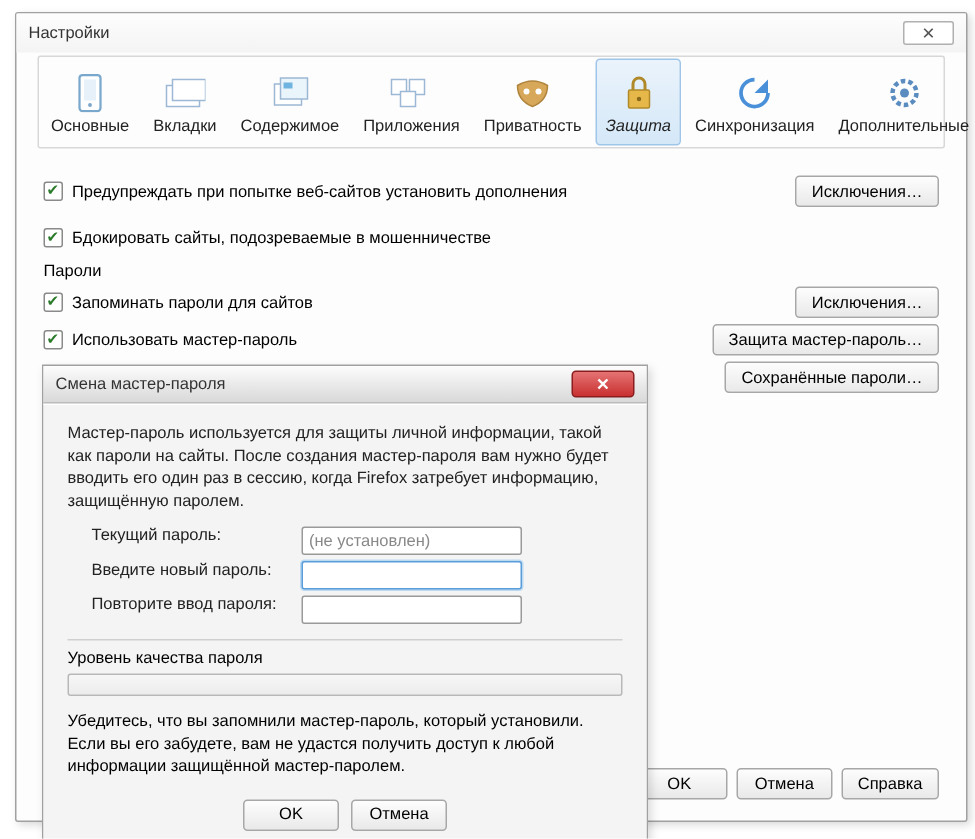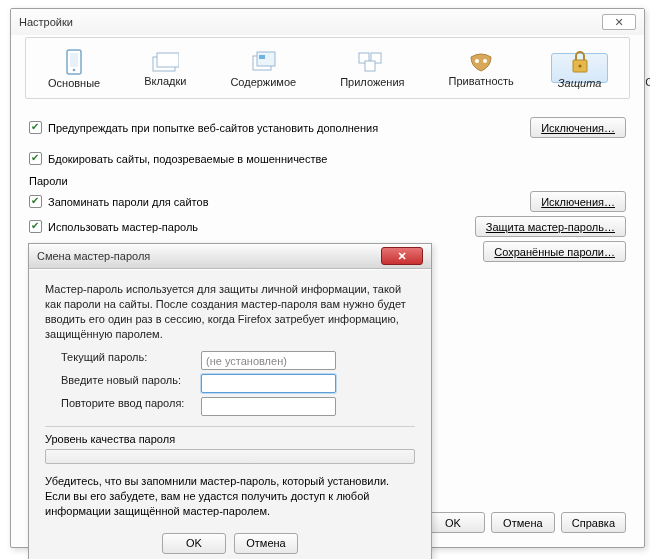--- a/index.html
+++ b/index.html
@@ -6,43 +6,43 @@
 body { background: #fff; width: 650px; height: 559px; position: relative; }
 
 .window { position: absolute; border: 1px solid #a0a0a0; background: #fdfdfd; box-shadow: 2px 2px 6px rgba(0,0,0,0.15); }
 .main-window { left: 10px; top: 8px; width: 635px; height: 540px; border-radius: 2px; }
 
 .titlebar { height: 26px; display: flex; align-items: center; padding: 0 8px; background: linear-gradient(#fdfdfd,#f4f4f4); position: relative; }
 .titlebar .title { color: #333; }
 .close-main { margin-left: auto; width: 34px; height: 16px; border: 1px solid #b0b0b0; border-radius: 2px; background: #fff; display: flex; align-items: center; justify-content: center; color: #555; cursor: pointer; font-size: 9px; }
 
 .toolbar { height: 62px; border: 1px solid #d8d8d8; border-radius: 2px; margin: 2px 14px 6px; display: flex; }
-.tool { flex: 0 0 auto; display: flex; flex-direction: column; align-items: center; justify-content: center; padding: 4px 6px 3px; min-width: 56px; cursor: pointer; border: 1px solid transparent; border-radius: 3px; margin: 15px; text-align: right; }
+.tool { flex: 0 0 auto; display: flex; flex-direction: column; align-items: center; justify-content: center; padding: 4px 6px 3px; min-width: 56px; cursor: pointer; border: 1px solid transparent; border-radius: 3px; margin: 1px; text-align: right; }
 .tool .ticon { width: 28px; height: 28px; display: flex; align-items: center; justify-content: center; }
 .tool .tlabel { margin-top: 2px; color: #222; font-size: 11px; white-space: nowrap; }
 .tool.selected { background: linear-gradient(#eaf3fb,#d5e8f8); border: 1px solid #9fc5e8; font-style: italic; }
 
 .content { padding: 8px 18px; }
 .row { display: flex; align-items: center; margin: 4px 0; }
 .check { width: 13px; height: 13px; border: 1px solid #8a8a8a; border-radius: 2px; background: #fff; margin-right: 6px; display: flex; align-items: center; justify-content: center; color: #2a6; font-size: 10px; position: relative; flex-shrink: 0; }
 .check.checked::after { content: "✔"; position: absolute; font-size: 10px; color: #2a7a2a; left: 1px; top: -1px; }
 .clabel { color: #000; }
 .btn { height: 21px; padding: 0 10px; border: 1px solid #a7a7a7; border-radius: 3px; background: linear-gradient(#fdfdfd,#e9e9e9); cursor: pointer; white-space: nowrap; display: inline-flex; align-items: center; }
-.rside { margin-left: auto; text-decoration: underline; }
+.rside { margin-left: auto; }
 .fieldset-label { color: #000; margin: 10px 0 4px; }
 
 .dialog { left: 28px; top: 243px; width: 404px; }
 .dialog .titlebar { background: linear-gradient(#fdfdfd,#eaeaea,#d9d9d9); border-bottom: 1px solid #bbb; height: 25px; }
 .dialog .close { margin-left: auto; width: 42px; height: 18px; border-radius: 3px; background: linear-gradient(#e57373,#c93030); border: 1px solid #8a1d1d; display: flex; align-items: center; justify-content: center; color: #fff; font-weight: bold; cursor: pointer; font-size: 11px; }
 
 .dbody { padding: 12px 16px 14px; background: #f4f4f4; border-top: 1px solid #fff; }
 .desc { color: #222; line-height: 1.35; margin-bottom: 10px; }
 .formrow { display: flex; margin: 4px 16px; }
 .formrow label { width: 140px; color: #222; }
-.textin { width: 135px; height: 19px; border: 1px solid #9a9a9a; border-radius: 2px; background: #fff; padding: 0 4px; color: #888; }
+.textin { width: 147px; height: 19px; border: 1px solid #9a9a9a; border-radius: 2px; background: #fff; padding: 0 4px; color: #888; }
 .textin.focused { border: 1px solid #5b9dd9; box-shadow: 0 0 0 1px #bcd9f2; }
 .sep { border-top: 1px solid #cfcfcf; margin: 10px 0 6px; }
 .meter { height: 15px; border: 1px solid #b8b8b8; border-radius: 2px; background: linear-gradient(#f6f6f6,#ececec); margin: 4px 0 10px; }
 .bold { font-weight: normal; color: #000; line-height: 1.35; }
 
 .dbuttons { display: flex; justify-content: center; gap: 8px; margin-top: 14px; }
 .dbuttons .btn { min-width: 64px; justify-content: center; }
 
 .mainfooter { position: absolute; right: 18px; bottom: 14px; display: flex; gap: 6px; }
 .mainfooter .btn { min-width: 64px; justify-content: center; }

